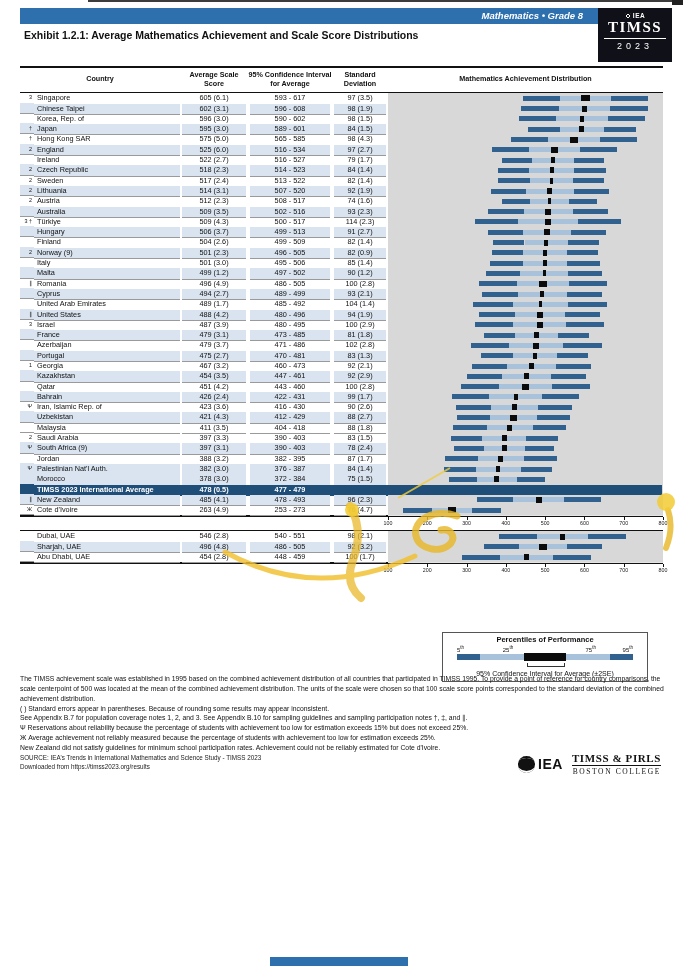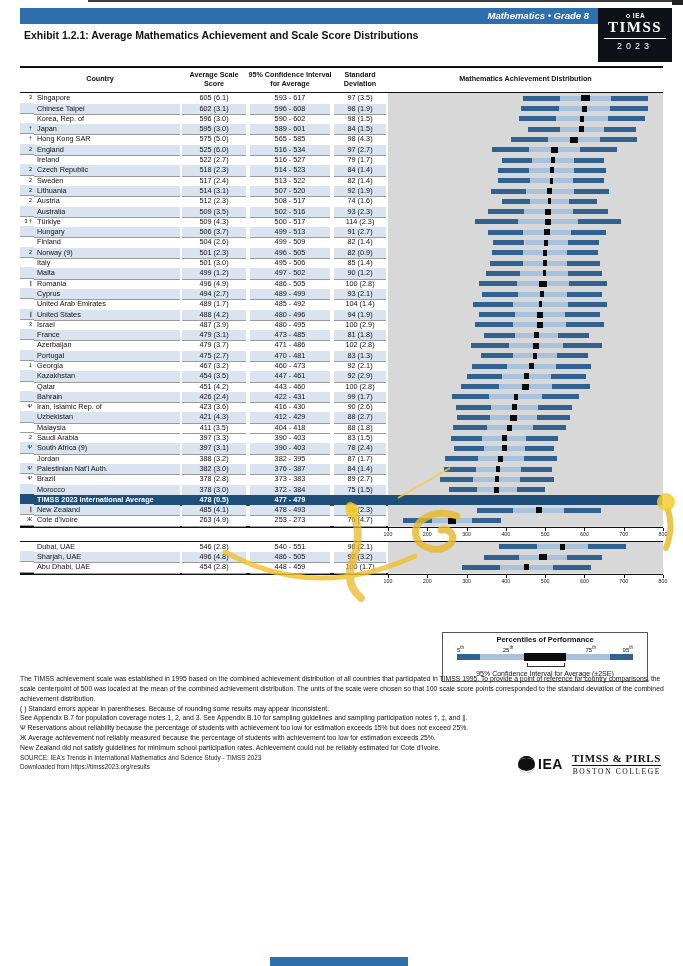--- a/index.html
+++ b/index.html
@@ -4,21 +4,21 @@
 <style>
   html,body{margin:0;padding:0;background:#fff;}
   .page{position:relative;width:683px;height:966px;background:#fff;overflow:hidden;
         font-family:"Liberation Sans",sans-serif;color:#111;}
   
   .top-edge{position:absolute;left:88px;top:0;width:595px;height:2px;background:#3c3c3c;}
   .top-edge2{position:absolute;left:672px;top:0;width:11px;height:5px;background:#222;}
   
   .banner{position:absolute;left:20px;top:8px;width:578px;height:16px;background:#2e6fae;
           color:#fff;font-style:italic;font-weight:bold;font-size:9.5px;line-height:16px;
-          text-align:right;padding-right:9px;box-sizing:border-box;}
+          text-align:right;padding-right:15px;box-sizing:border-box;}
   .title{position:absolute;left:24px;top:29px;width:560px;font-weight:bold;font-size:10.5px;}
   
   .timss-logo{position:absolute;left:598px;top:8px;width:74px;height:54px;background:#101018;
               color:#fff;text-align:center;box-sizing:border-box;padding-top:4px;}
   .timss-logo .iea-line{font-size:6.5px;font-weight:bold;letter-spacing:.5px;}
   .timss-logo .globe{display:inline-block;width:6px;height:6px;border-radius:50%;
       background:radial-gradient(circle at 50% 50%, #101018 0 1px, #fff 1px 2px, #101018 2px 3px, #fff 3px);
       vertical-align:-1px;margin-right:2px;}
   .timss-logo .timss-word{font-family:"Liberation Serif",serif;font-weight:bold;font-size:15px;
       letter-spacing:1.5px;line-height:17px;}
@@ -590,33 +590,20 @@
     <div class="cell c-avg">382 (3.0)</div>
     <div class="cell c-ci">376 - 387</div>
     <div class="cell c-sd">84 (1.4)</div>
     <div class="c-dist">
             <div class="seg seg-dark" style="left: 20.5457%; width: 11.652%;"></div>
             <div class="seg seg-light" style="left: 32.1977%; width: 16.176%;"></div>
             <div class="seg seg-dark" style="left: 48.3737%; width: 11.652%;"></div>
             <div class="ci-box" style="left: 39.4286%; width: 1.57143%;"></div>
           </div>
   </div>
-        <div class="t-grid t-row">
-    <div class="cell c-sym">Ψ</div>
-    <div class="cell c-name">Brazil</div>
-    <div class="cell c-avg">378 (2.8)</div>
-    <div class="cell c-ci">373 - 383</div>
-    <div class="cell c-sd">89 (2.7)</div>
-    <div class="c-dist">
-            <div class="seg seg-dark" style="left: 18.7993%; width: 12.3456%;"></div>
-            <div class="seg seg-light" style="left: 31.1449%; width: 17.1389%;"></div>
-            <div class="seg seg-dark" style="left: 48.2837%; width: 12.3456%;"></div>
-            <div class="ci-box" style="left: 39%; width: 1.42857%;"></div>
-          </div>
-  </div>
         <div class="t-grid t-row alt">
     <div class="cell c-sym"></div>
     <div class="cell c-name">Morocco</div>
     <div class="cell c-avg">378 (3.0)</div>
     <div class="cell c-ci">372 - 384</div>
     <div class="cell c-sd">75 (1.5)</div>
     <div class="c-dist">
             <div class="seg seg-dark" style="left: 22.0893%; width: 10.4036%;"></div>
             <div class="seg seg-light" style="left: 32.4929%; width: 14.4429%;"></div>
             <div class="seg seg-dark" style="left: 46.9357%; width: 10.4036%;"></div>

